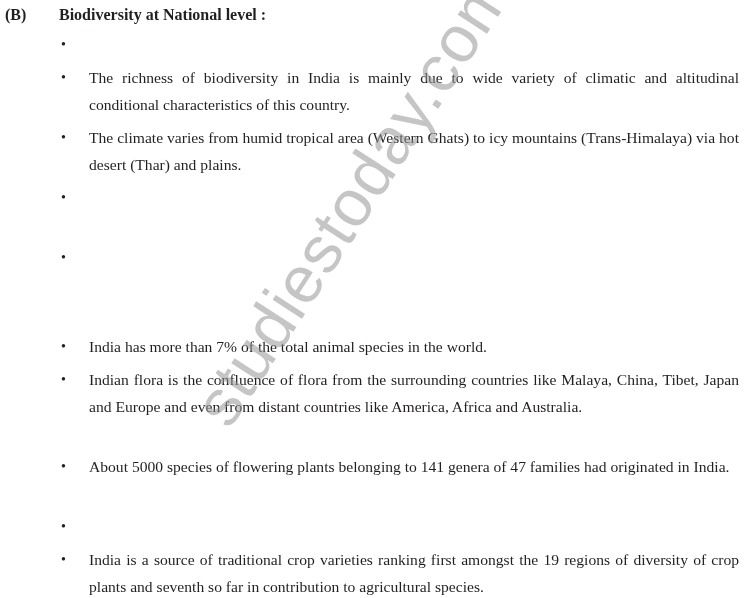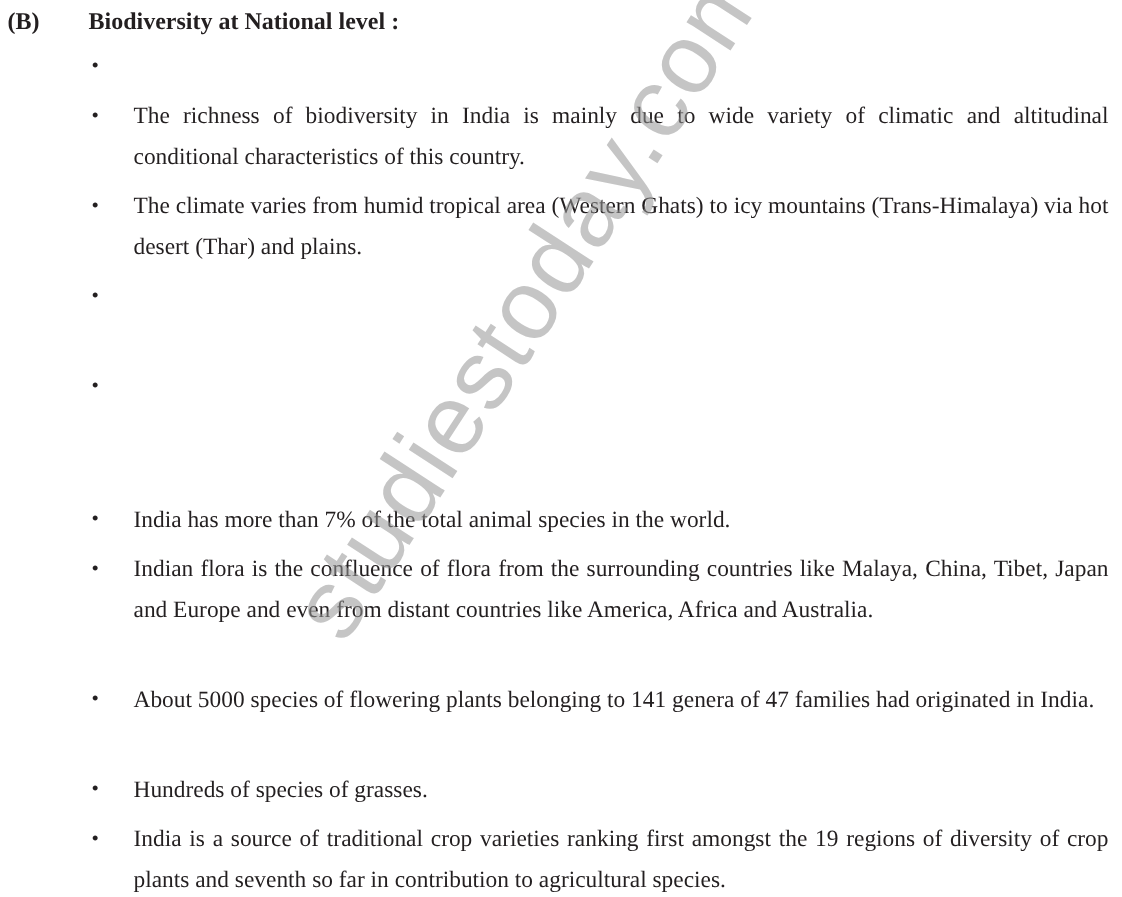--- a/index.html
+++ b/index.html
@@ -122,21 +122,20 @@
     <li style="top:366px">
       <span class="bullet">•</span>
       <span>Indian flora is the confluence of flora from the surrounding countries like Malaya, China, Tibet, Japan and Europe and even from distant countries like America, Africa and Australia.</span>
     </li>
     <li style="top:453px">
       <span class="bullet">•</span>
       <span>About 5000 species of flowering plants belonging to 141 genera of 47 families had originated in India.</span>
     </li>
     <li style="top:513px">
       <span class="bullet">•</span>
-      <span>Hundreds of species of grasses.</span>
     </li>
     <li style="top:546px">
       <span class="bullet">•</span>
       <span>India is a source of traditional crop varieties ranking first amongst the 19 regions of diversity of crop plants and seventh so far in contribution to agricultural species.</span>
     </li>
   </ul>
 
   <div class="watermark">studiestoday.com</div>
 </div>
 

